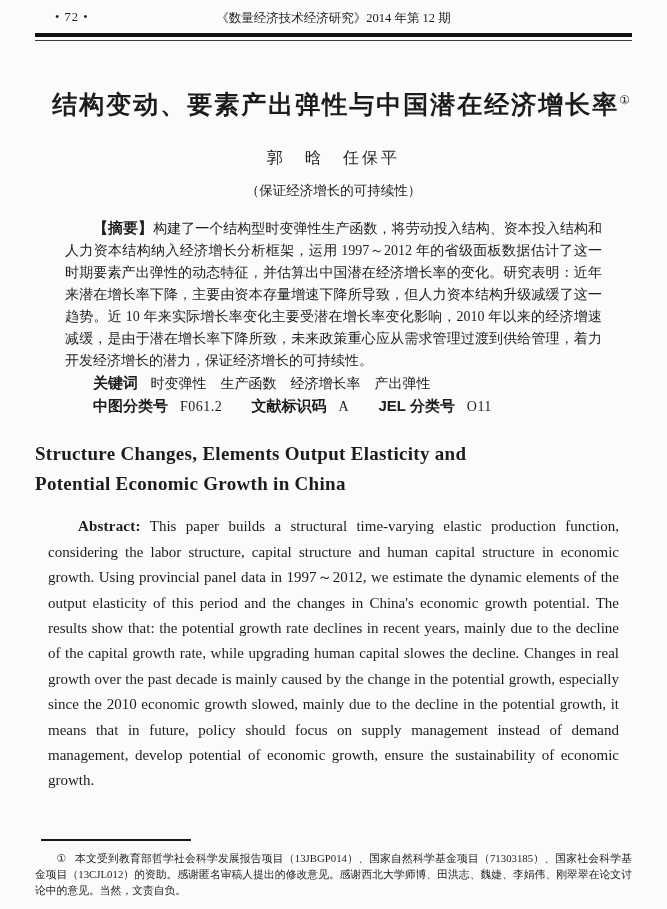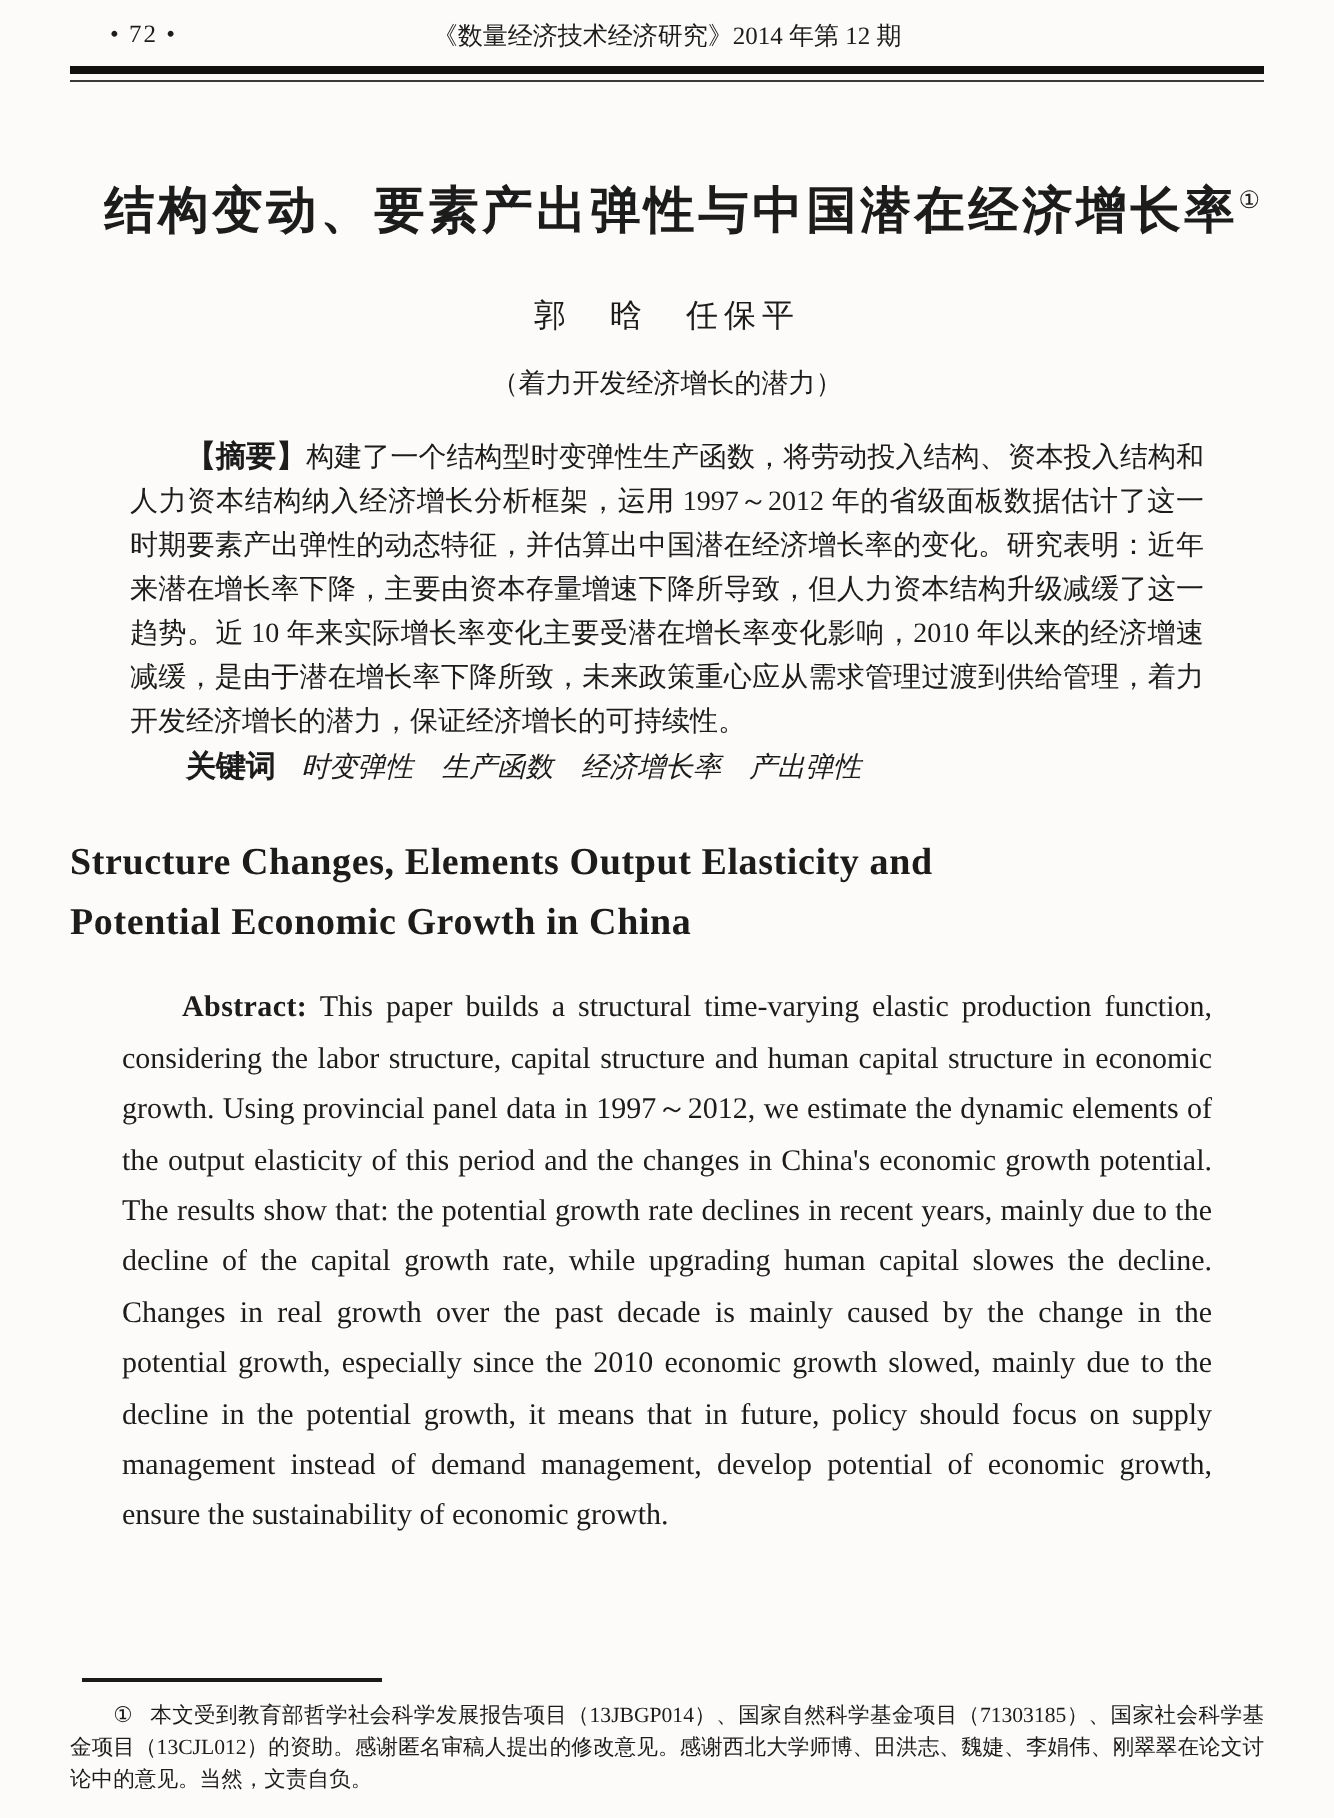--- a/index.html
+++ b/index.html
@@ -60,38 +60,38 @@
   
   .abstract-cn, .kw-cn, .class-line {
     margin: 0 30px;
     font-size: 14px;
     line-height: 22px;
     text-align: justify;
     text-indent: 2em;
   }
   .abstract-cn { margin-top: 17px; }
   .abstract-cn b, .kw-cn b, .class-line b { font-family: "Liberation Sans", "DejaVu Sans", sans-serif; font-weight: 700; font-size: 15px; }
-  .kw-cn .kw-text { margin-left: 0.9em; font-style: italic; }
+  .kw-cn .kw-text { margin-left: 0.9em; }
   .class-line .pair { margin-right: 2.1em; }
   .class-line .pair:last-child { margin-right: 0; }
   .class-line .val { margin-left: 0.85em; letter-spacing: 0.5px; }
 
   
   .title-en {
     margin: 21px 0 0 0;
     font-size: 19px;
     font-weight: 700;
     text-align: left;
     line-height: 30px;
     letter-spacing: 0.3px;
   }
 
   
   .abstract-en, .kw-en {
-    margin: 0 26px;
+    margin: 0 13px;
     font-size: 15px;
     line-height: 25.4px;
     text-align: justify;
     text-indent: 2em;
   }
   .abstract-en { margin-top: 15px; }
   .abstract-en b, .kw-en b { letter-spacing: 0.2px; }
 
   
   .footnote {
@@ -116,26 +116,27 @@
   <div class="running-head">
     <span class="page-num">• 72 •</span>
     <span class="journal-title">《数量经济技术经济研究》2014 年第 12 期</span>
   </div>
   <div class="rule-thick"></div>
   <div class="rule-thin"></div>
 
   <h1 class="title-cn"><span>结构变动、要素产出弹性与中国潜在经济增长率</span><sup>①</sup></h1>
 
   <div class="authors">郭　晗　任保平</div>
-  <div class="affiliation">（着力开发经济增长的潜力）</div>
+  <div class="affiliation">（保证经济增长的可持续性）</div>
 
   <p class="abstract-cn"><b>【摘要】</b><span>构建了一个结构型时变弹性生产函数，将劳动投入结构、资本投入结构和人力资本结构纳入经济增长分析框架，运用 1997～2012 年的省级面板数据估计了这一时期要素产出弹性的动态特征，并估算出中国潜在经济增长率的变化。研究表明：近年来潜在增长率下降，主要由资本存量增速下降所导致，但人力资本结构升级减缓了这一趋势。近 10 年来实际增长率变化主要受潜在增长率变化影响，2010 年以来的经济增速减缓，是由于潜在增长率下降所致，未来政策重心应从需求管理过渡到供给管理，着力开发经济增长的潜力，保证经济增长的可持续性。</span></p>
 
   <p class="kw-cn"><b>关键词</b><span class="kw-text">时变弹性　生产函数　经济增长率　产出弹性</span></p>
 
+  <p class="class-line"><span class="pair"><b>中图分类号</b><span class="val">F061.2</span></span><span class="pair"><b>文献标识码</b><span class="val">A</span></span><span class="pair"><b>JEL 分类号</b><span class="val">O11</span></span></p>
 
   <h2 class="title-en"><span>Structure Changes, Elements Output Elasticity and</span><br><span>Potential Economic Growth in China</span></h2>
 
   <p class="abstract-en"><b>Abstract:</b> <span>This paper builds a structural time-varying elastic production function, considering the labor structure, capital structure and human capital structure in economic growth. Using provincial panel data in 1997～2012, we estimate the dynamic elements of the output elasticity of this period and the changes in China's economic growth potential. The results show that: the potential growth rate declines in recent years, mainly due to the decline of the capital growth rate, while upgrading human capital slowes the decline. Changes in real growth over the past decade is mainly caused by the change in the potential growth, especially since the 2010 economic growth slowed, mainly due to the decline in the potential growth, it means that in future, policy should focus on supply management instead of demand management, develop potential of economic growth, ensure the sustainability of economic growth.</span></p>
 
 
   <div class="footnote">
     <div class="fn-rule"></div>
     <p class="fn-text"><span class="fn-mark">①</span><span class="fn-body">本文受到教育部哲学社会科学发展报告项目（13JBGP014）、国家自然科学基金项目（71303185）、国家社会科学基金项目（13CJL012）的资助。感谢匿名审稿人提出的修改意见。感谢西北大学师博、田洪志、魏婕、李娟伟、刚翠翠在论文讨论中的意见。当然，文责自负。</span></p>
   </div>

